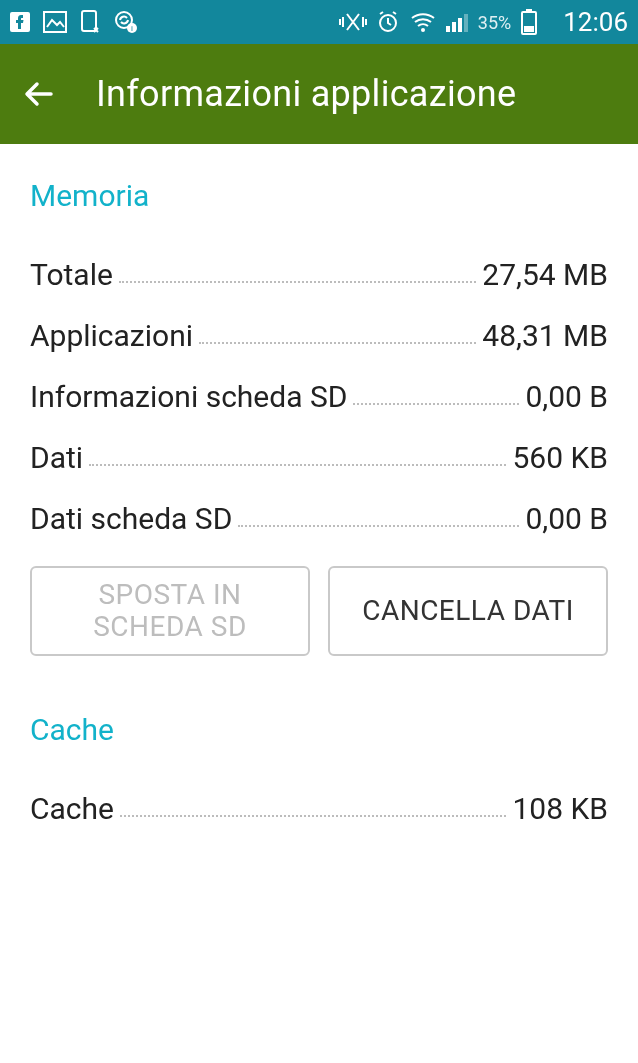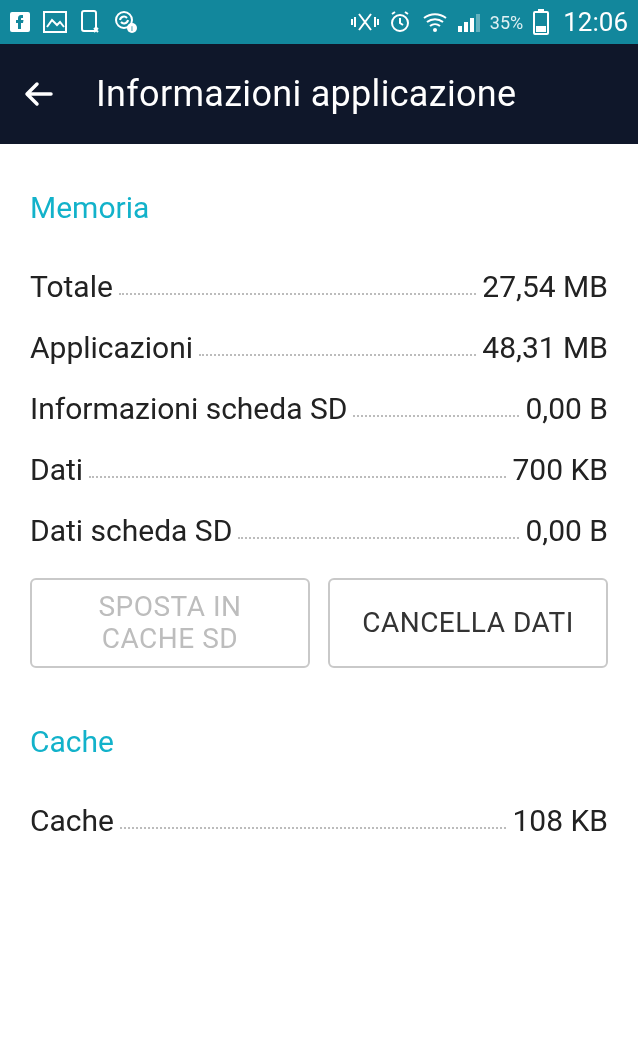--- a/index.html
+++ b/index.html
@@ -11,38 +11,38 @@
     background: #12879c;
     color: #fff;
     display: flex;
     align-items: center;
     padding: 0 10px;
     font-size: 22px;
   }
   .status-left { display: flex; align-items: center; gap: 14px; }
   .status-right { margin-left: auto; display: flex; align-items: center; gap: 10px; }
   .status-right .batt-text { font-size: 18px; color: #e0f0f3; }
-  .status-right .clock { font-size: 26px; color: #fff; margin-left: 4px; }
+  .status-right .clock { font-size: 26px; color: #fff; margin-left: 16px; }
   .ic { display:inline-flex; align-items:center; justify-content:center; }
   .ic svg { overflow: visible; }
   
   
   .app-bar {
     height: 100px;
-    background: #0f172a;
+    background: #4d7c0f;
     color: #fff;
     display: flex;
     align-items: center;
     padding: 0 20px;
     gap: 36px;
   }
   .app-bar .back { width: 40px; height: 40px; display:flex; align-items:center; justify-content:center; }
   .app-bar .title { font-size: 36px; font-weight: 400; letter-spacing: 0.3px; }
   
-  .content { padding: 30px 30px 0 30px; margin-top: 12px; }
+  .content { padding: 30px 30px 0 30px; }
   
   .section-title {
     color: #12b2ca;
     font-size: 30px;
     font-weight: 400;
     margin-top: 4px;
   }
   
   .row {
     display: flex;
@@ -182,31 +182,31 @@
     <span class="value">48,31 MB</span>
   </div>
   <div class="row">
     <span class="label">Informazioni scheda SD</span>
     <span class="dots"></span>
     <span class="value">0,00 B</span>
   </div>
   <div class="row">
     <span class="label">Dati</span>
     <span class="dots"></span>
-    <span class="value">700 KB</span>
+    <span class="value">560 KB</span>
   </div>
   <div class="row">
     <span class="label">Dati scheda SD</span>
     <span class="dots"></span>
     <span class="value">0,00 B</span>
   </div>
 
   <div class="btn-row">
     <div class="btn disabled" style="white-space:pre-line;">SPOSTA IN
-CACHE SD</div>
+SCHEDA SD</div>
     <div class="btn">CANCELLA DATI</div>
   </div>
 
   <div class="section-title section-gap">Cache</div>
 
   <div class="row first">
     <span class="label">Cache</span>
     <span class="dots"></span>
     <span class="value">108 KB</span>
   </div>

